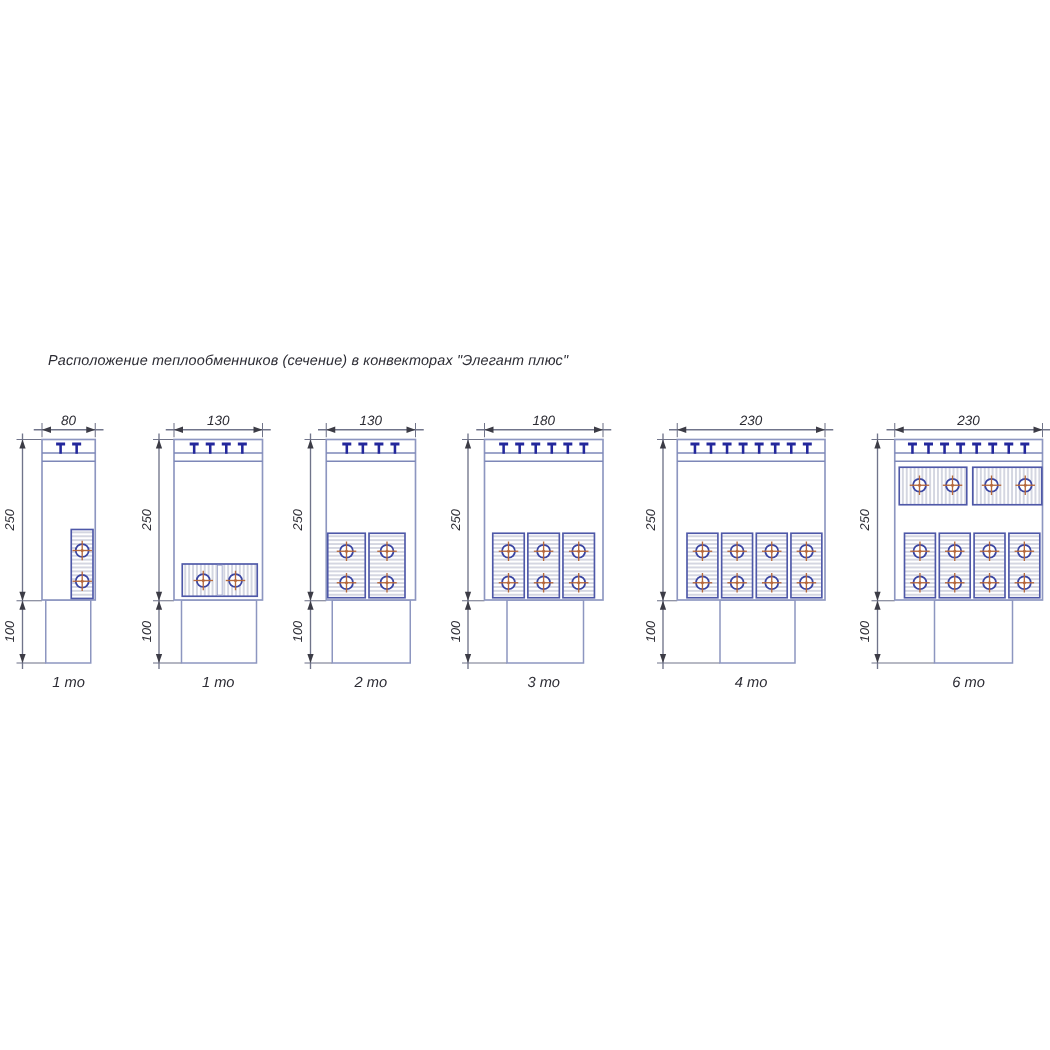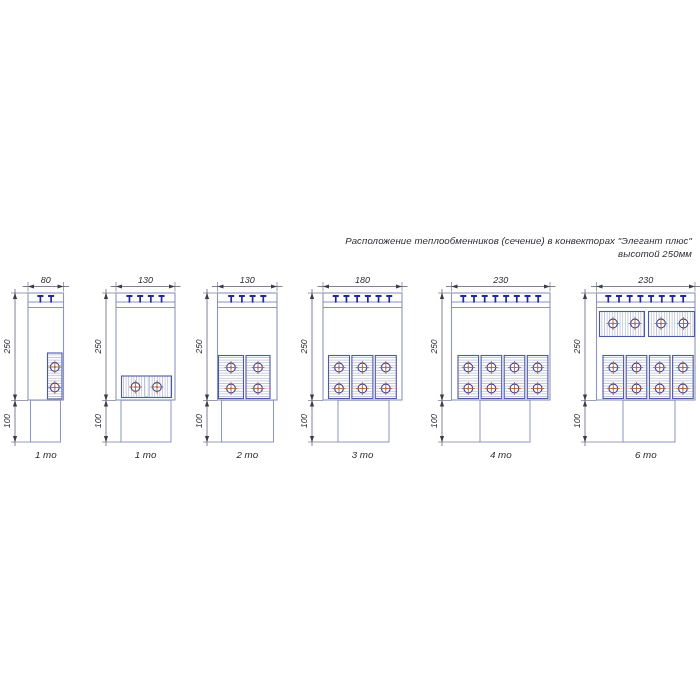--- a/index.html
+++ b/index.html
@@ -1,30 +1,29 @@
 <!DOCTYPE html>
 <html><head>
 <meta charset="utf-8">
 <style>
   html,body{margin:0;padding:0;background:#ffffff;}
   body{width:700px;height:700px;position:relative;overflow:hidden;
        font-family:"Liberation Sans",sans-serif;}
   .title-block{
     position:absolute;top:235px;left:32px;right:8px;
-    text-align:right;font-style:italic;font-size:9.6px;
+    text-align:left;font-style:italic;font-size:9.6px;
     line-height:12.5px;color:#2c2c34;letter-spacing:0.1px;
   }
   #drawing{position:absolute;top:0;left:0;}
 </style>
 </head>
 <body>
 
 <div class="title-block">
   <div>Расположение теплообменников (сечение) в конвекторах "Элегант плюс"</div>
-  <div>высотой 250мм</div>
 </div>
 
 <svg id="drawing" width="700" height="700" viewBox="0 0 700 700" xmlns="http://www.w3.org/2000/svg">
     <defs>
       <pattern id="hatchH" width="4" height="2.6" patternUnits="userSpaceOnUse">
         <path d="M0 1.3 H4" stroke="#b8bcce" stroke-width="0.8"></path>
       </pattern>
       <pattern id="hatchV" width="2.6" height="4" patternUnits="userSpaceOnUse">
         <path d="M1.3 0 V4" stroke="#b8bcce" stroke-width="0.8"></path>
       </pattern>

